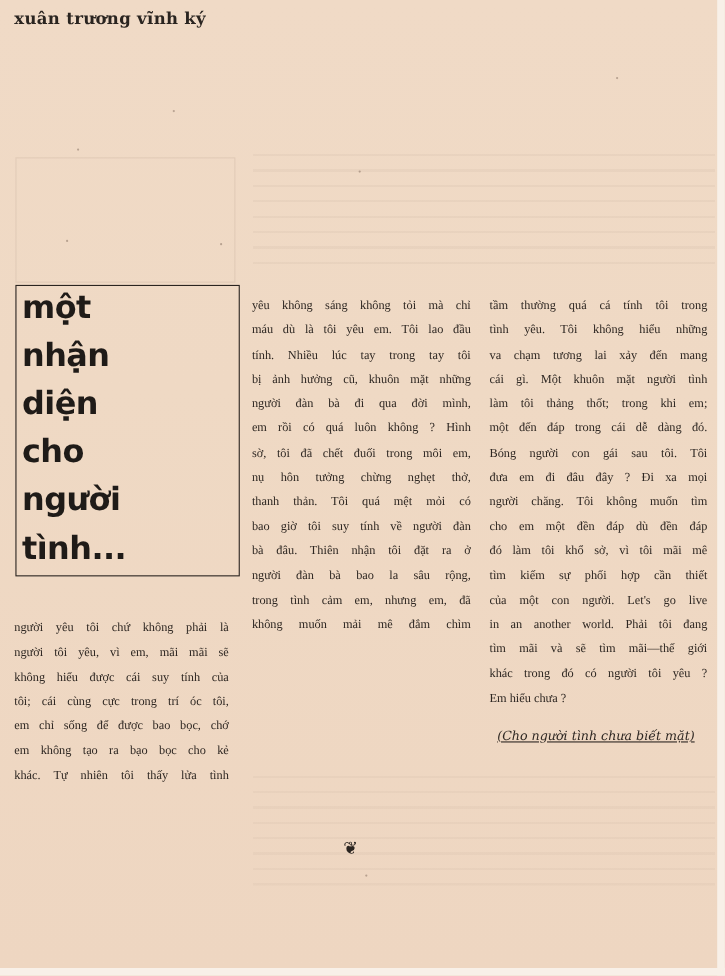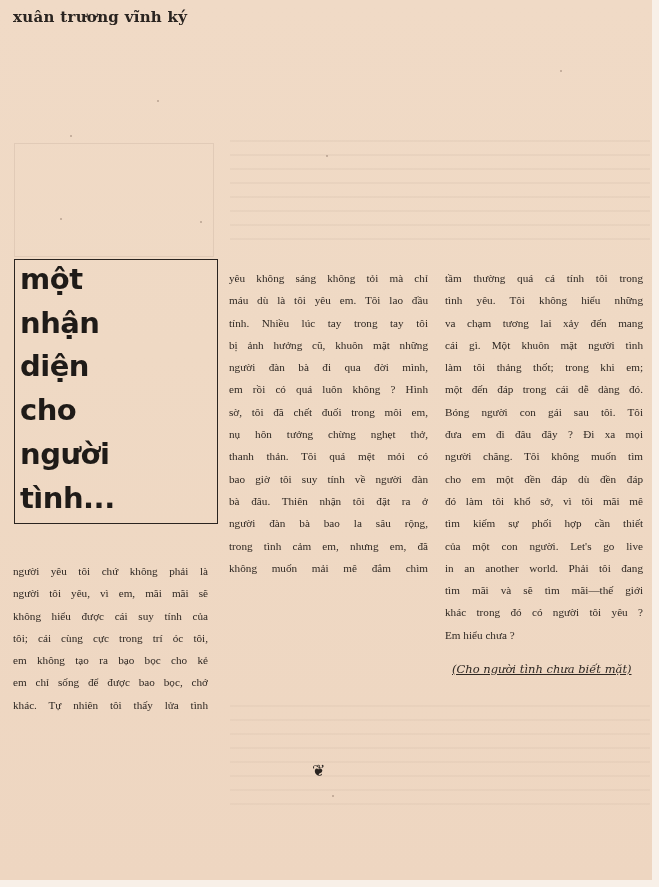--- a/index.html
+++ b/index.html
@@ -151,22 +151,22 @@
     <div class="title-word" style="top:134px">cho</div>
     <div class="title-word" style="top:178px">người</div>
     <div class="title-word" style="top:222px">tình...</div>
   </div>
 
   <div class="column col1">
     <span class="line">người yêu tôi chứ không phải là</span>
     <span class="line">người tôi yêu, vì em, mãi mãi sẽ</span>
     <span class="line">không hiểu được cái suy tính của</span>
     <span class="line">tôi; cái cùng cực trong trí óc tôi,</span>
+    <span class="line">em chỉ sống để được bao bọc, chớ</span>
     <span class="line">em không tạo ra bạo bọc cho kẻ</span>
-    <span class="line">em chỉ sống để được bao bọc, chớ</span>
     <span class="line">khác. Tự nhiên tôi thấy lửa tình</span>
   </div>
 
   <div class="column col2">
     <span class="line">yêu không sáng không tỏi mà chỉ</span>
     <span class="line">máu dù là tôi yêu em. Tôi lao đầu</span>
     <span class="line">tính. Nhiều lúc tay trong tay tôi</span>
     <span class="line">bị ảnh hưởng cũ, khuôn mặt những</span>
     <span class="line">người đàn bà đi qua đời mình,</span>
     <span class="line">em rồi có quá luôn không ? Hình</span>

